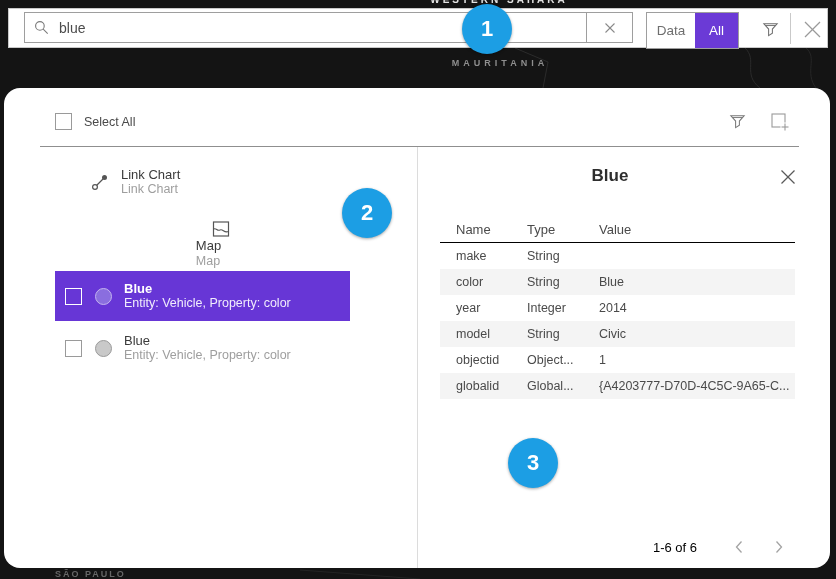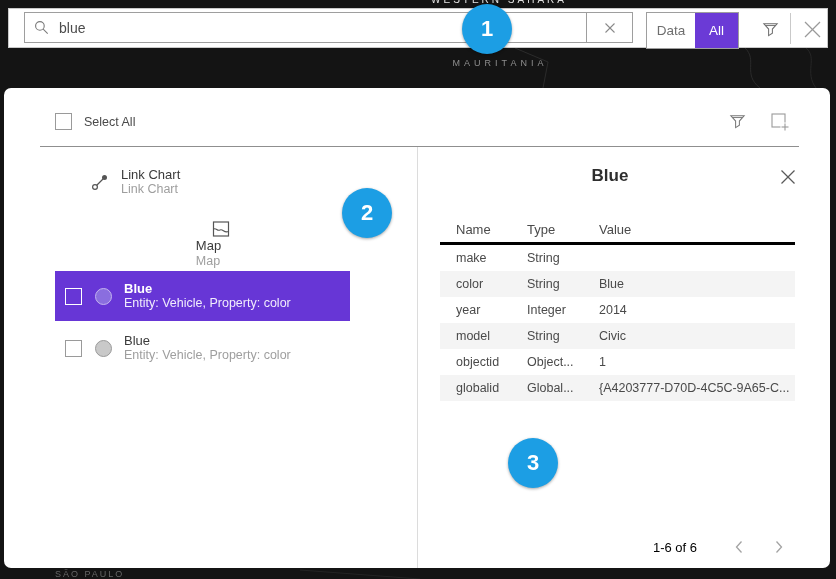--- a/index.html
+++ b/index.html
@@ -1,21 +1,21 @@
 <!DOCTYPE html>
 <html><head>
 <meta charset="utf-8">
 <style>
   html,body{margin:0;padding:0;background:#0d0d0d;}
   .stage{position:relative;width:836px;height:579px;overflow:hidden;background:#141414;
          font-family:"Liberation Sans", sans-serif;}
 
   
   .map-lines{position:absolute;left:0;top:0;width:836px;height:579px;z-index:0;}
-  .map-label{position:absolute;z-index:1;font-weight:normal;white-space:nowrap;}
+  .map-label{position:absolute;z-index:1;font-weight:bold;white-space:nowrap;}
   .label-top{left:424px;top:-6px;width:150px;text-align:center;font-size:10px;
              letter-spacing:3px;color:rgba(255,255,255,.88);}
   .label-mid{left:440px;top:58px;width:120px;text-align:center;font-size:9px;
              letter-spacing:4px;color:#8f8f8f;}
   .label-bottom{left:55px;top:569px;font-size:9px;letter-spacing:2px;color:#666;}
 
   
   .search-bar{position:absolute;left:8px;top:8px;width:820px;height:40px;background:#fff;
               border:1px solid #c9c9c9;box-sizing:border-box;z-index:3;}
   .search-input-box{position:absolute;left:15px;top:3px;width:563px;height:31px;
@@ -32,21 +32,21 @@
               font-size:13.5px;width:48px;cursor:pointer;padding:0;}
   .toggle-opt.selected{background:#6B3AD6;color:#fff;width:43px;}
   .bar-filter,.bar-close{position:absolute;top:7px;width:26px;height:26px;background:transparent;
               border:none;display:flex;align-items:center;justify-content:center;cursor:pointer;padding:0;}
   .bar-filter{left:748px;}
   .bar-divider{position:absolute;left:781px;top:4px;width:1px;height:31px;background:#c9c9c9;}
   .bar-close{left:790px;}
 
   
   .panel{position:absolute;left:4px;top:88px;width:826px;height:480px;background:#fff;
-         border-radius:7px;z-index:2;}
+         border-radius:16px;z-index:2;}
   .sel-checkbox{position:absolute;left:51px;top:25px;width:15px;height:15px;
          border:1px solid #9a9a9a;background:#fff;cursor:pointer;}
   .sel-label{position:absolute;left:80px;top:27px;font-size:12.5px;color:#4a4a4a;}
   .panel-filter-btn,.panel-add-btn{position:absolute;top:20px;width:26px;height:26px;background:transparent;
          border:none;display:flex;align-items:center;justify-content:center;cursor:pointer;padding:0;}
   .panel-filter-btn{left:720px;}
   .panel-add-btn{left:762px;}
   .header-divider{position:absolute;left:36px;top:58px;width:759px;height:1px;background:#8f8f8f;}
   .v-divider{position:absolute;left:413px;top:59px;width:1px;height:421px;background:#dcdcdc;}
 
@@ -68,21 +68,21 @@
   .item-3 .t{color:#fff;font-weight:bold;}
   .item-3 .s{color:#f1edfc;}
 
   
   .detail-title{position:absolute;left:436px;top:78px;width:340px;text-align:center;
          font-size:17px;font-weight:bold;color:#2e2e2e;}
   .detail-close{position:absolute;left:772px;top:77px;width:24px;height:24px;background:transparent;
          border:none;display:flex;align-items:center;justify-content:center;cursor:pointer;padding:0;}
   .dtable{position:absolute;left:436px;top:128px;width:355px;}
   .thead{display:flex;align-items:center;height:26px;font-size:13px;color:#4a4a4a;
-         border-bottom:3px solid #000000;}
+         border-bottom:1px solid #000000;}
   .trow{display:flex;align-items:center;height:26px;font-size:12.5px;color:#4a4a4a;}
   .trow.alt{background:#f4f4f4;}
   .c1{width:87px;padding-left:16px;box-sizing:border-box;flex:none;white-space:nowrap;overflow:hidden;}
   .c2{width:72px;flex:none;white-space:nowrap;overflow:hidden;}
   .c3{flex:1;white-space:nowrap;overflow:hidden;}
   .pag-label{position:absolute;left:631px;top:452px;width:80px;text-align:center;
          font-size:13px;color:#000000;}
   .pag-btn{position:absolute;top:448px;width:22px;height:22px;background:transparent;border:none;
          display:flex;align-items:center;justify-content:center;cursor:pointer;padding:0;}
   .pag-prev{left:724px;}

